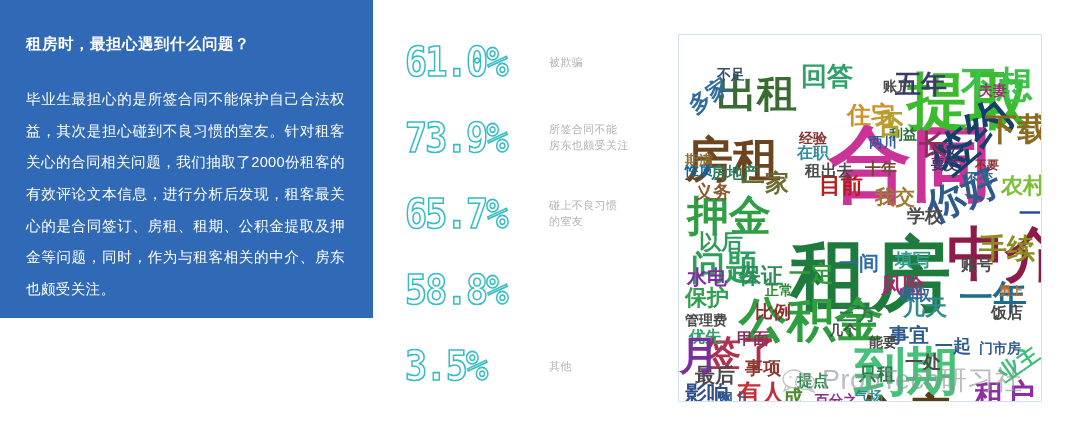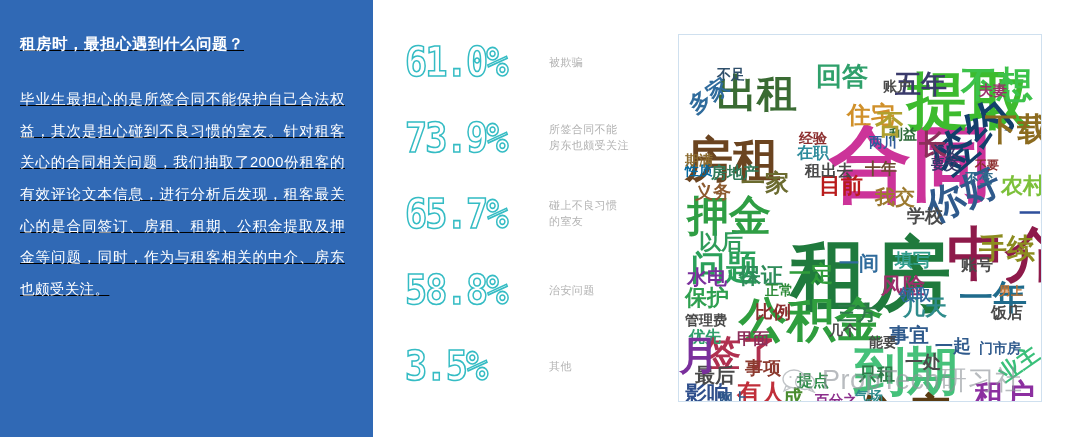--- a/index.html
+++ b/index.html
@@ -7,24 +7,23 @@
   body {
     font-family:"Liberation Sans", sans-serif;
     background:#ffffff;
     position:relative;
     overflow:hidden;
   }
   #root { position:relative; width:1080px; height:437px; background:#ffffff; }
 
   
   .left-panel {
-    position:absolute; left:0; top:0; width:373px; height:437px;
+    position:absolute; left:0; top:0; width:373px; height:318px;
     background:#3069b5;
-    padding:34px 28px 0 20px;
-    text-decoration:underline;
+    padding:34px 28px 0 26px;
   }
   .panel-title {
     color:#ffffff; font-weight:bold; font-size:15.5px;
     letter-spacing:0.5px; line-height:1.3;
   }
   .panel-body {
     color:#ffffff; font-size:14.6px; line-height:2.17;
     margin-top:30px; letter-spacing:0.3px; text-align:justify;
   }
 
@@ -109,23 +108,20 @@
       </div>
       <div class="stat-row" style="top: 158px;">
         <div class="stat-value">65.7%</div>
         <div class="stat-label two-line">
           <div>碰上不良习惯</div>
           <div>的室友</div>
         </div>
       </div>
       <div class="stat-row" style="top: 234px;">
         <div class="stat-value">58.8%</div>
-        <div class="stat-label">
-          <div>治安问题</div>
-        </div>
       </div>
       <div class="stat-row" style="top: 310px;">
         <div class="stat-value">3.5%</div>
         <div class="stat-label">
           <div>其他</div>
         </div>
       </div>
     </div>
 
   <div class="wordcloud" id="wordcloud-container">
@@ -142,21 +138,21 @@
       <div class="wc" style="left: 6px; top: 215px; font-size: 34px; color: rgb(42, 160, 90); margin-left: 6px;">问题</div>
       <div class="wc" style="left: 248px; top: 80px; font-size: 44px; color: rgb(18, 63, 107); transform: rotate(-40deg);">签约</div>
       <div class="wc" style="left: 282px; top: 32px; font-size: 36px; color: rgb(60, 194, 74);">不想</div>
       <div class="wc" style="left: 246px; top: 140px; font-size: 38px; color: rgb(47, 90, 140); transform: rotate(-25deg);">你好</div>
       <div class="wc" style="left: 26px; top: 300px; font-size: 36px; color: rgb(176, 48, 80);">签了</div>
       <div class="wc" style="left: 280px; top: 245px; font-size: 34px; color: rgb(31, 107, 140);">一年</div>
       <div class="wc" style="left: 306px; top: 78px; font-size: 32px; color: rgb(140, 107, 31);">下载</div>
       <div class="wc" style="left: 296px; top: 345px; font-size: 30px; color: rgb(140, 47, 160);">租户</div>
       <div class="wc" style="left: 300px; top: 200px; font-size: 28px; color: rgb(140, 140, 31);">手续</div>
       <div class="wc" style="left: 216px; top: 36px; font-size: 26px; color: rgb(58, 58, 107);">五年</div>
-      <div class="wc" style="left: 122px; top: 28px; font-size: 26px; color: rgb(47, 160, 107); margin-left: 15px;">回答</div>
+      <div class="wc" style="left: 122px; top: 28px; font-size: 26px; color: rgb(47, 160, 107);">回答</div>
       <div class="wc" style="left: 168px; top: 68px; font-size: 24px; color: rgb(208, 144, 42);">住宅</div>
       <div class="wc" style="left: 182px; top: 240px; font-size: 22px; color: rgb(156, 47, 107); margin-left: 20px;">风险</div>
       <div class="wc" style="left: 160px; top: 218px; font-size: 20px; color: rgb(47, 107, 156);">一间</div>
       <div class="wc" style="left: 158px; top: 268px; font-size: 20px; color: rgb(47, 122, 74);">三方</div>
       <div class="wc" style="left: 6px; top: 252px; font-size: 22px; color: rgb(47, 160, 80);">保护</div>
       <div class="wc" style="left: 8px; top: 232px; font-size: 20px; color: rgb(122, 47, 156);">水电</div>
       <div class="wc" style="left: 60px; top: 230px; font-size: 22px; color: rgb(47, 140, 90);">保证</div>
       <div class="wc" style="left: 110px; top: 228px; font-size: 22px; color: rgb(47, 156, 58);">一定</div>
       <div class="wc" style="left: 6px; top: 348px; font-size: 22px; color: rgb(47, 79, 140);">影响</div>
       <div class="wc" style="left: 58px; top: 346px; font-size: 24px; color: rgb(192, 47, 58);">有人</div>

